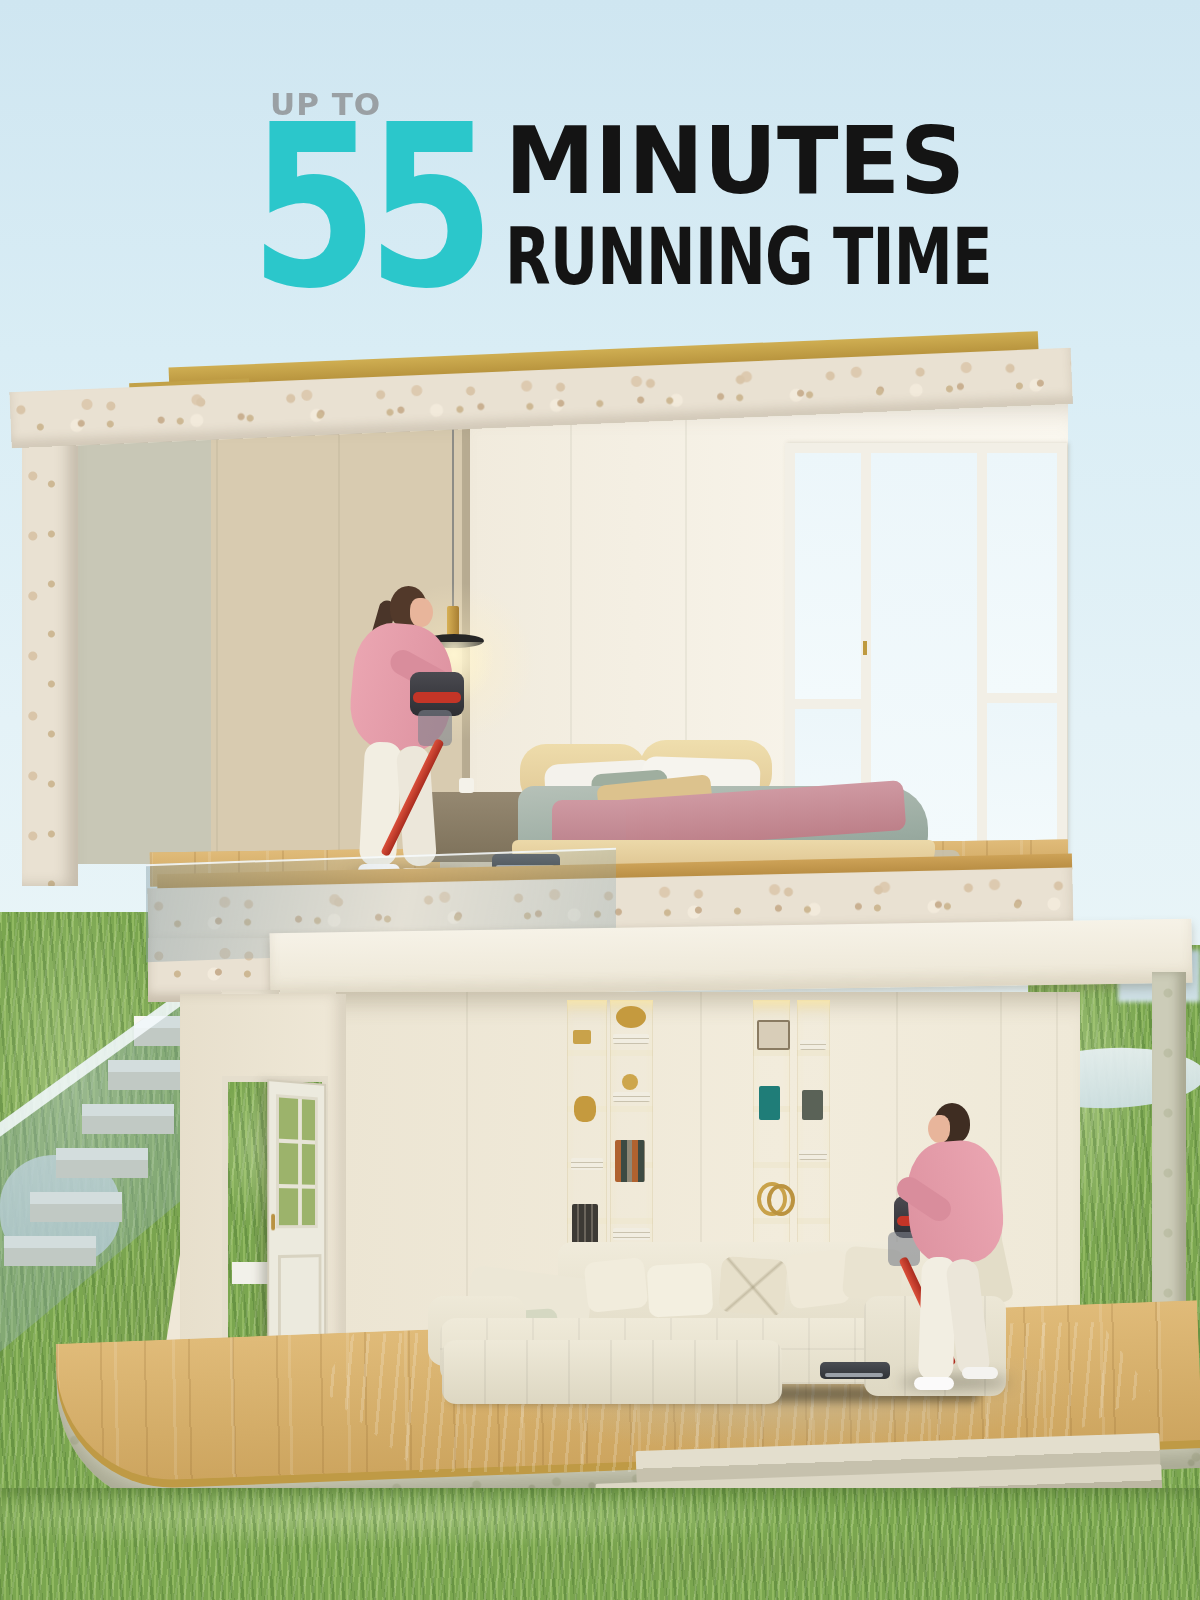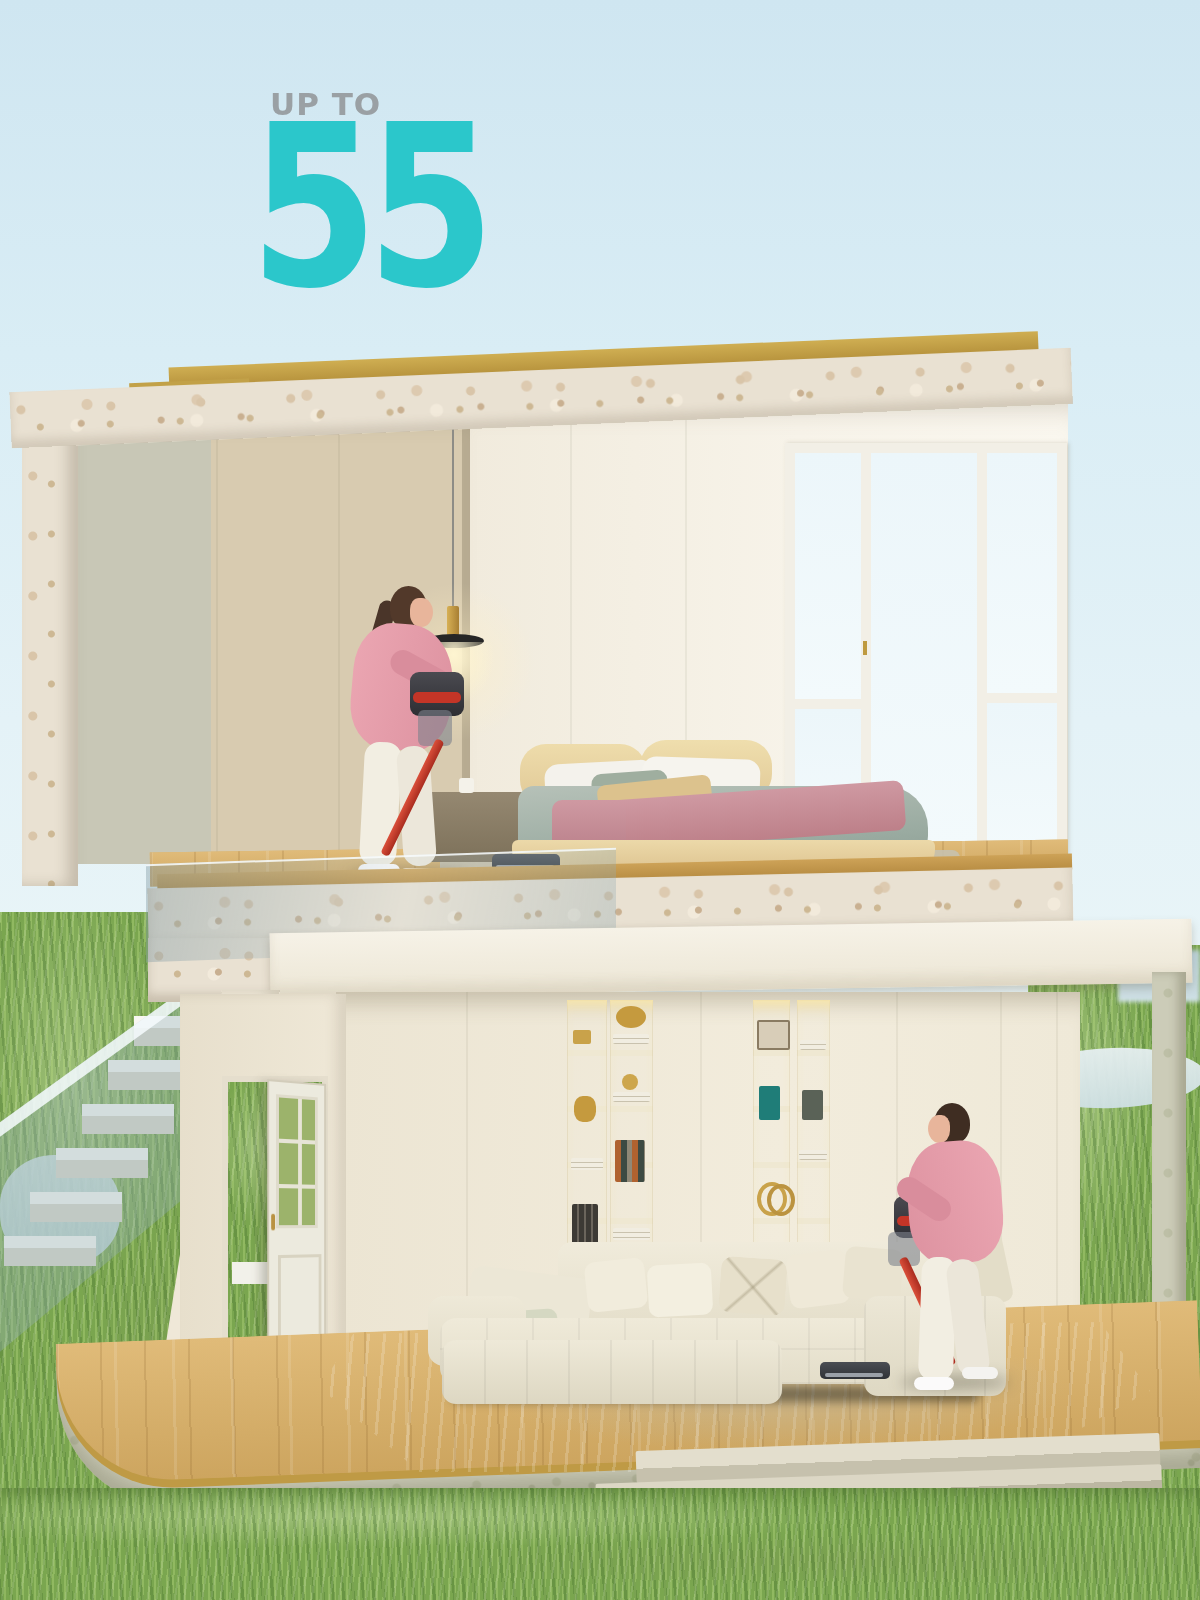--- a/index.html
+++ b/index.html
@@ -47,20 +47,24 @@
   .item{position:absolute;border-radius:2px;}
   .stack{background:repeating-linear-gradient(180deg,#f1ede1 0 4px,#c9c2ae 4px 5px);}
 </style>
 </head>
 <body>
 
 <div id="stage">
 
   <div class="a" id="kicker">UP TO</div>
   <div class="a" id="bignum">55</div>
+  <div class="a" id="words">
+    <div id="word1">MINUTES</div>
+    <div id="word2">RUNNING TIME</div>
+  </div>
 
   <div class="a grass" style="left:0;top:912px;width:245px;height:688px;"></div>
   <div class="a" style="left:0;top:1155px;width:120px;height:110px;background:linear-gradient(180deg,#d3e3e8,#c2d7dd);border-radius:45%;opacity:.85;"></div>
   <div class="a grass" style="left:1028px;top:945px;width:172px;height:570px;"></div>
   <div class="a" style="left:1118px;top:950px;width:82px;height:52px;background:linear-gradient(180deg,#bcd2da,#cfe0e5);filter:blur(2px);"></div>
   <div class="a" style="left:1020px;top:1048px;width:185px;height:60px;background:linear-gradient(180deg,#e6eff1,#cfe0e4);border-radius:50%;transform:rotate(-2deg);opacity:.95;"></div>
 
   <div class="a" style="left:0;top:900px;width:320px;height:440px;">
     <div class="a" style="left:186px;top:28px;width:92px;height:30px;background:linear-gradient(180deg,#f8f7f2 0 40%,#dcd8cb 40%);"></div>
     <div class="a" style="left:160px;top:72px;width:92px;height:30px;background:linear-gradient(180deg,#f8f7f2 0 40%,#dcd8cb 40%);"></div>

